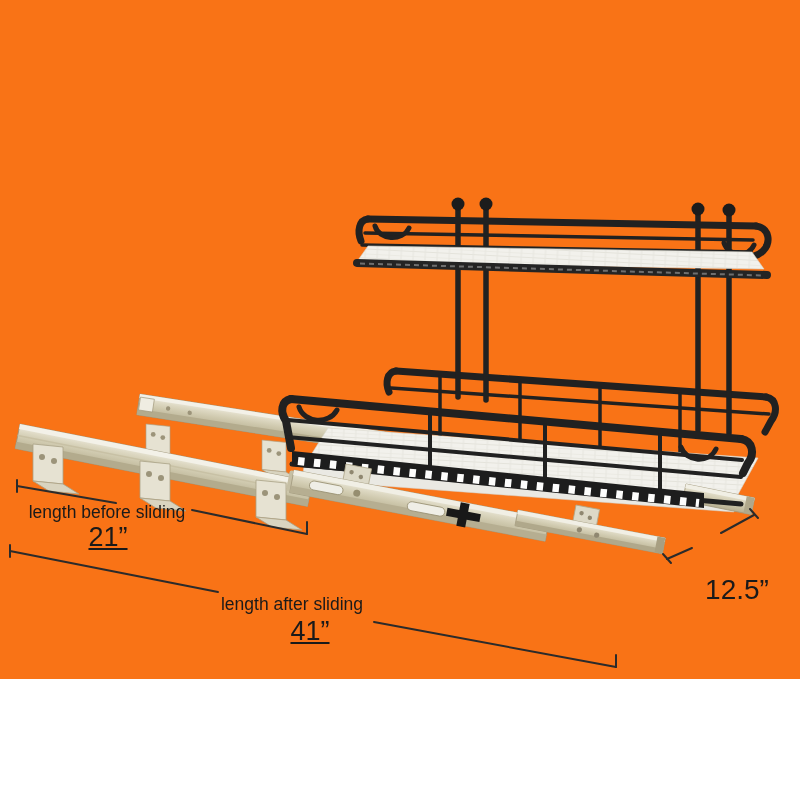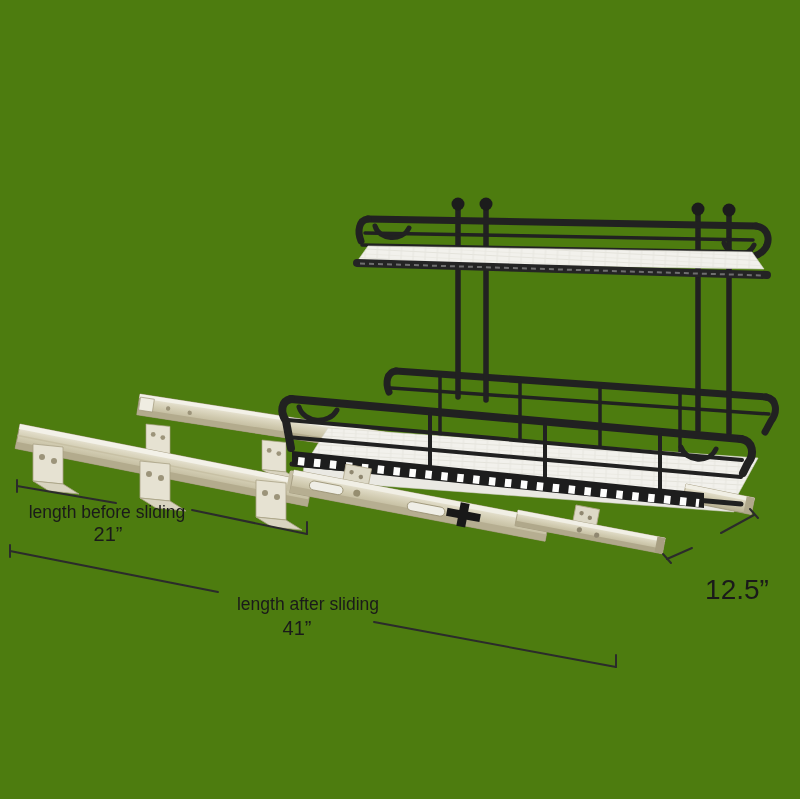--- a/index.html
+++ b/index.html
@@ -1,32 +1,32 @@
 <!DOCTYPE html>
 <html><head>
 <meta charset="utf-8">
 <style>
   html,body{margin:0;padding:0;background:#fff;}
   .stage{
     position:relative;
-    width:800px;height:799px;
-    background:#4d7c0f;
+    width:800px;height:679px;
+    background:#f97316;
     font-family:"Liberation Sans","DejaVu Sans",sans-serif;
     overflow:hidden;
   }
   .stage svg{position:absolute;left:0;top:0;}
   .lbl{
     position:absolute;
     color:#1a1a1a;
     white-space:nowrap;
     transform:translateX(-50%);
     line-height:1;
   }
   .dim-label{font-size:17.5px;}
-  .dim-value{font-size:20px;}
+  .dim-value{font-size:27px;text-decoration:underline;}
   .dim-depth{font-size:28px;}
   .caption{font-size:33px;color:#151515;}
 </style>
 </head>
 <body>
 
 <div class="stage">
 
   <svg width="800" height="799" viewBox="0 0 800 799">
     <defs>
@@ -193,18 +193,18 @@
         <path d="M667,559 L692,548"></path>
         <path d="M721,533 L754,515"></path>
         <path d="M750,509 L758,518"></path>
       </g>
     </g>
   </svg>
 
   <div class="lbl dim-label" style="left:107px;top:504px;">length before sliding</div>
   <div class="lbl dim-value" style="left:108px;top:524px;">21”</div>
 
-  <div class="lbl dim-label" style="left:308px;top:596px;">length after sliding</div>
-  <div class="lbl dim-value" style="left:297px;top:618px;">41”</div>
+  <div class="lbl dim-label" style="left:292px;top:596px;">length after sliding</div>
+  <div class="lbl dim-value" style="left:310px;top:618px;">41”</div>
 
   <div class="lbl dim-depth" style="left:737px;top:532px;margin-top:44px;">12.5”</div>
 
 </div>
 
 </body></html>

